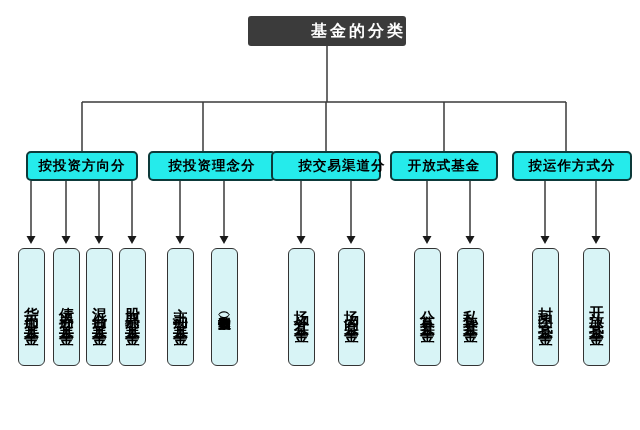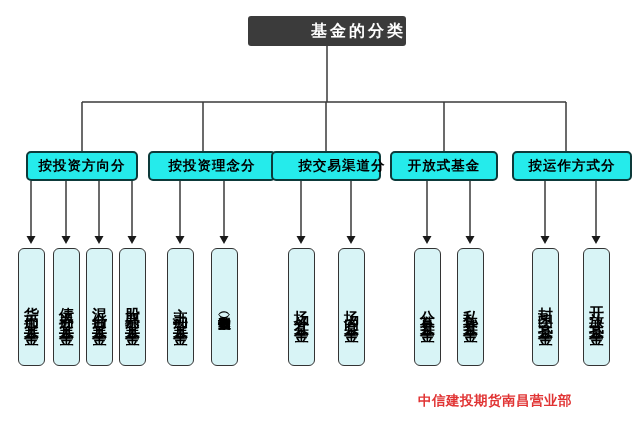--- a/index.html
+++ b/index.html
@@ -147,14 +147,13 @@
         <span>按运作方式分</span>
       </div>
       <div class="node leaf" style="left: 531.5px; top: 248px; width: 27px; height: 118px;">
         <span style="font-size: 15px; letter-spacing: 6px; margin-bottom: -6px;">封闭式基金</span>
       </div>
       <div class="node leaf" style="left: 582.5px; top: 248px; width: 27px; height: 118px;">
         <span style="font-size: 15px; letter-spacing: 6px; margin-bottom: -6px;">开放式基金</span>
       </div>
     </div>
 
-  <div id="footer-text">中信建投期货南昌营业部</div>
 </div>
 
 </body></html>

